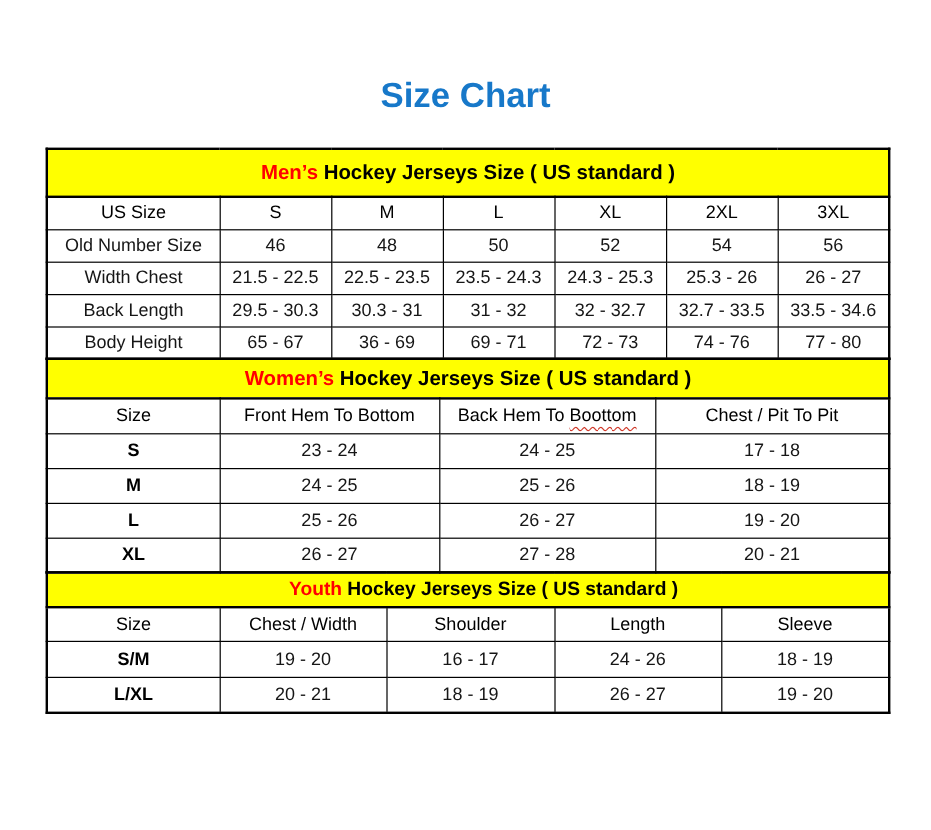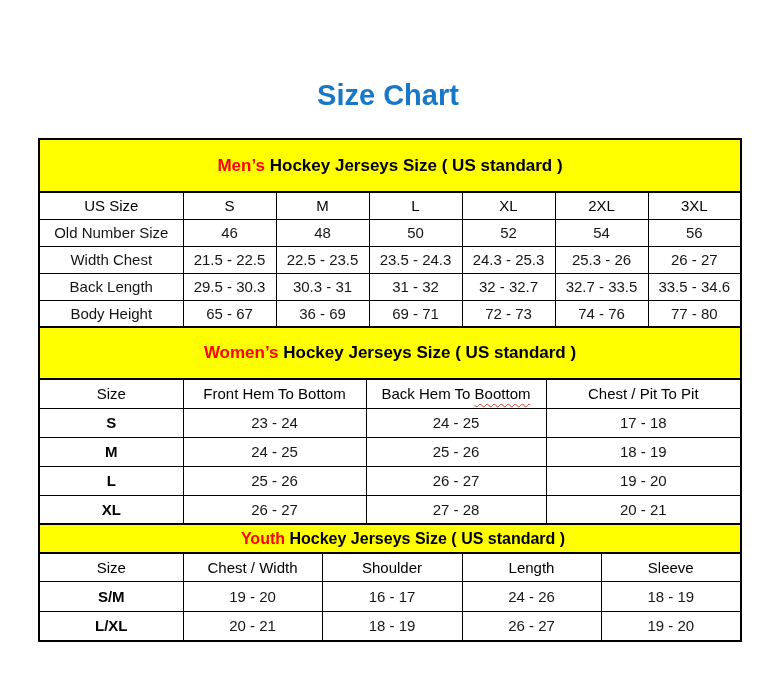--- a/index.html
+++ b/index.html
@@ -10,21 +10,21 @@
   }
   * { box-sizing: border-box; }
   html, body {
     margin: 0; padding: 0;
     width: 776px; height: 692px;
     background: #ffffff;
     font-family: "Liberation Sans", "DejaVu Sans", sans-serif;
     overflow: hidden;
   }
   .title {
-    margin: 17px;
+    margin: 2px;
     padding-top: 62px;
     text-align: center;
     font-size: 29px;
     font-weight: bold;
     color: var(--accent-blue);
   }
   .chart-wrap {
     width: 702px;
     margin: 26px 0 0 38px;
   }
@@ -45,27 +45,27 @@
     height: 27px;
     overflow: hidden;
     white-space: nowrap;
   }
   tr.band td {
     background: var(--band-yellow);
     border: 2px solid var(--ink);
     font-weight: bold;
     font-size: 17px;
     color: var(--ink);
-    height: 53px;
+    height: 40px;
   }
   tr.band td .red { color: var(--highlight-red); }
   tr.head td { font-weight: normal; color: var(--ink); }
   td.sizecol { font-weight: bold; color: var(--ink); }
   .mens tr.data td { height: 27px; }
-  .womens tr.band td { height: 52px; }
+  .womens tr.band td { height: 33px; }
   .womens tr.head td, .womens tr.data td { height: 29px; }
   .youth tr.band td { height: 29px; font-size: 16px; padding-left: 28px; }
   .youth tr.head td { height: 28px; }
   .youth tr.data td { height: 30px; }
   .wavy {
     text-decoration-line: underline;
     text-decoration-style: wavy;
     text-decoration-color: #d03a2b;
     text-decoration-thickness: 1px;
     text-underline-offset: 4px;

